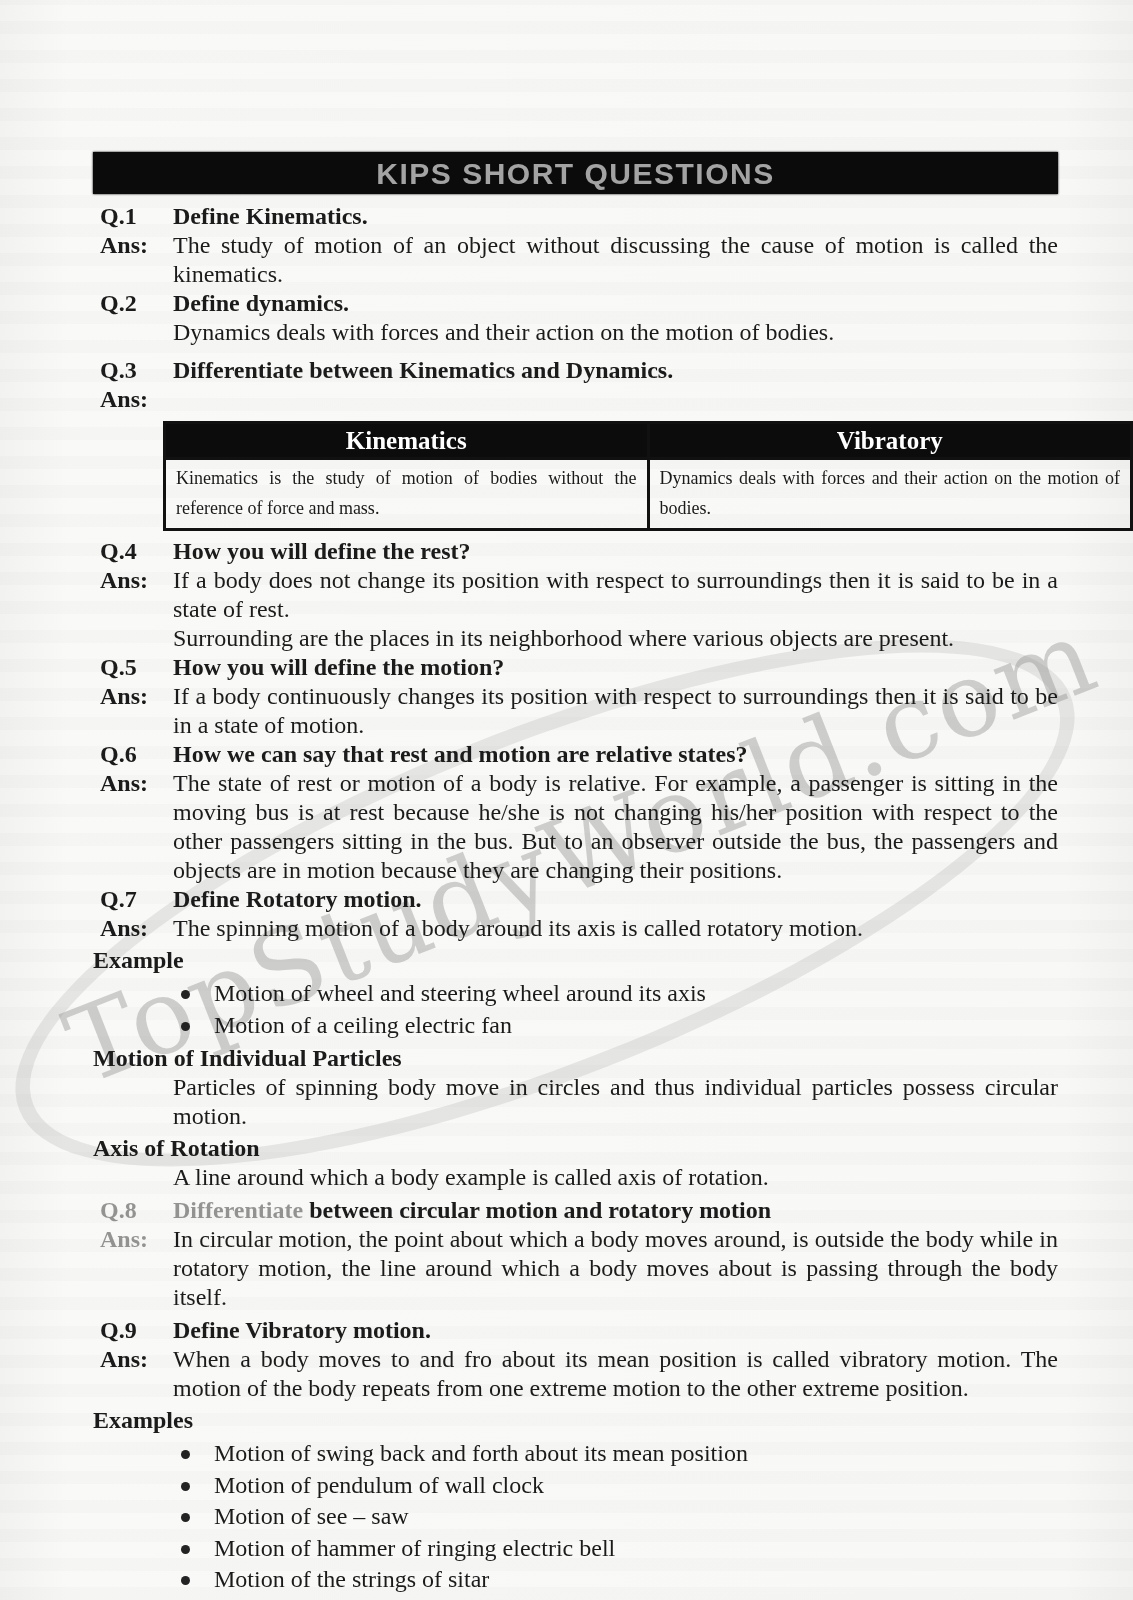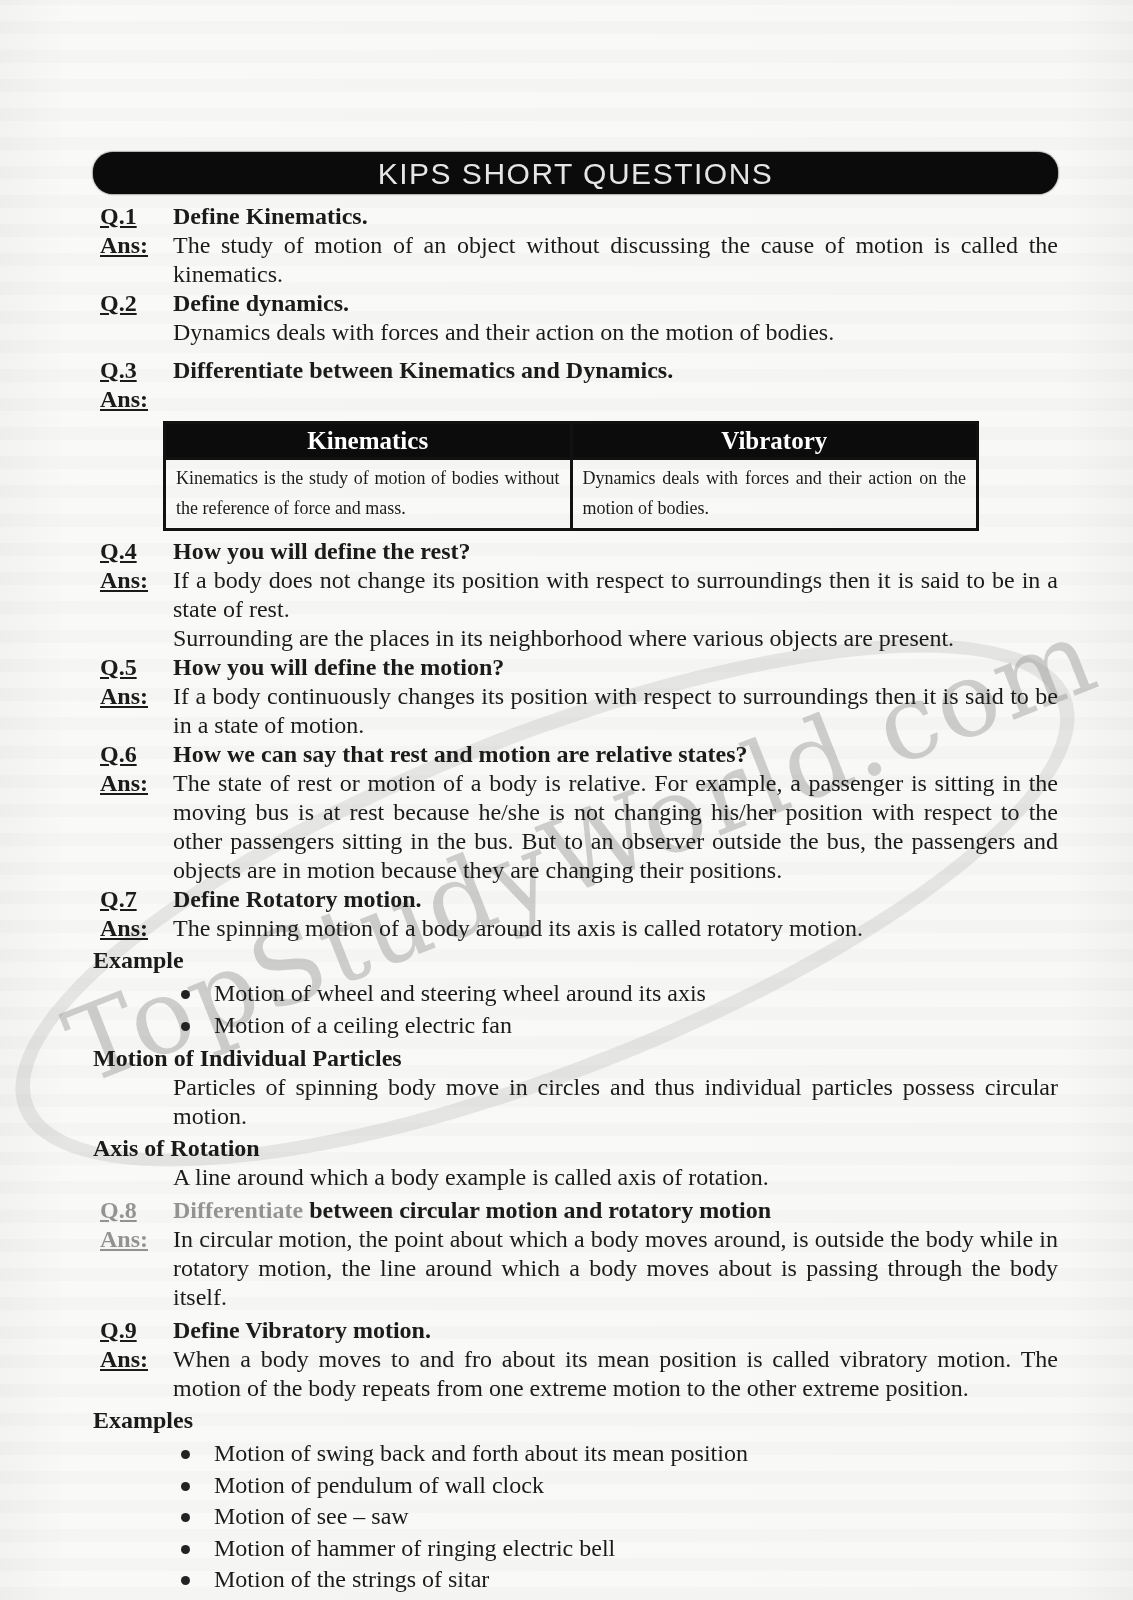--- a/index.html
+++ b/index.html
@@ -26,38 +26,37 @@
   .wm-swoosh{
     position:absolute;left:-20px;top:728px;
     width:1100px;height:320px;
     border:15px solid rgba(150,150,150,0.20);
     border-radius:50%;
     transform:rotate(-21.5deg);
   }
   
   .content{position:absolute;left:93px;top:152px;width:965px;z-index:2;font-size:24px;line-height:29px;}
   .titlebar{
-    height:42px;background:#0b0b0b;color:#e5e5e5;
+    height:42px;background:#0b0b0b;color:#a3a3a3;
     display:flex;align-items:center;justify-content:center;
-    font-family:"Liberation Sans",sans-serif;font-weight:normal;
+    font-family:"Liberation Sans",sans-serif;font-weight:bold;
     font-size:30px;letter-spacing:1.5px;
     margin-bottom:8px;
     box-shadow:0 0 2px #000;
-    border-radius:20px;
   }
   .row{display:grid;grid-template-columns:80px 1fr;align-items:start;}
-  .lab{font-weight:bold;padding-left:7px;text-decoration:underline;}
+  .lab{font-weight:bold;padding-left:7px;}
   .qtxt{font-weight:bold;}
   .para{text-align:justify;}
   .mt{margin-top:9px;}
   .mt-s{margin-top:4px;}
   .heading{font-weight:bold;margin-top:3px;}
   .indent{margin-left:80px;}
   table.cmp{
-    margin:7px 0 6px 70px;width:816px;
+    margin:7px 0 6px 70px;width:970px;
     border-collapse:collapse;border:3px solid #111;
   }
   table.cmp th{
     background:#0c0c0c;color:#fff;
     font-size:25px;font-weight:bold;padding:2px 8px;
     border:3px solid #111;text-align:center;
     font-family:"Liberation Serif",serif;
   }
   table.cmp td{
     font-size:18px;line-height:30px;padding:3px 10px 5px 10px;

